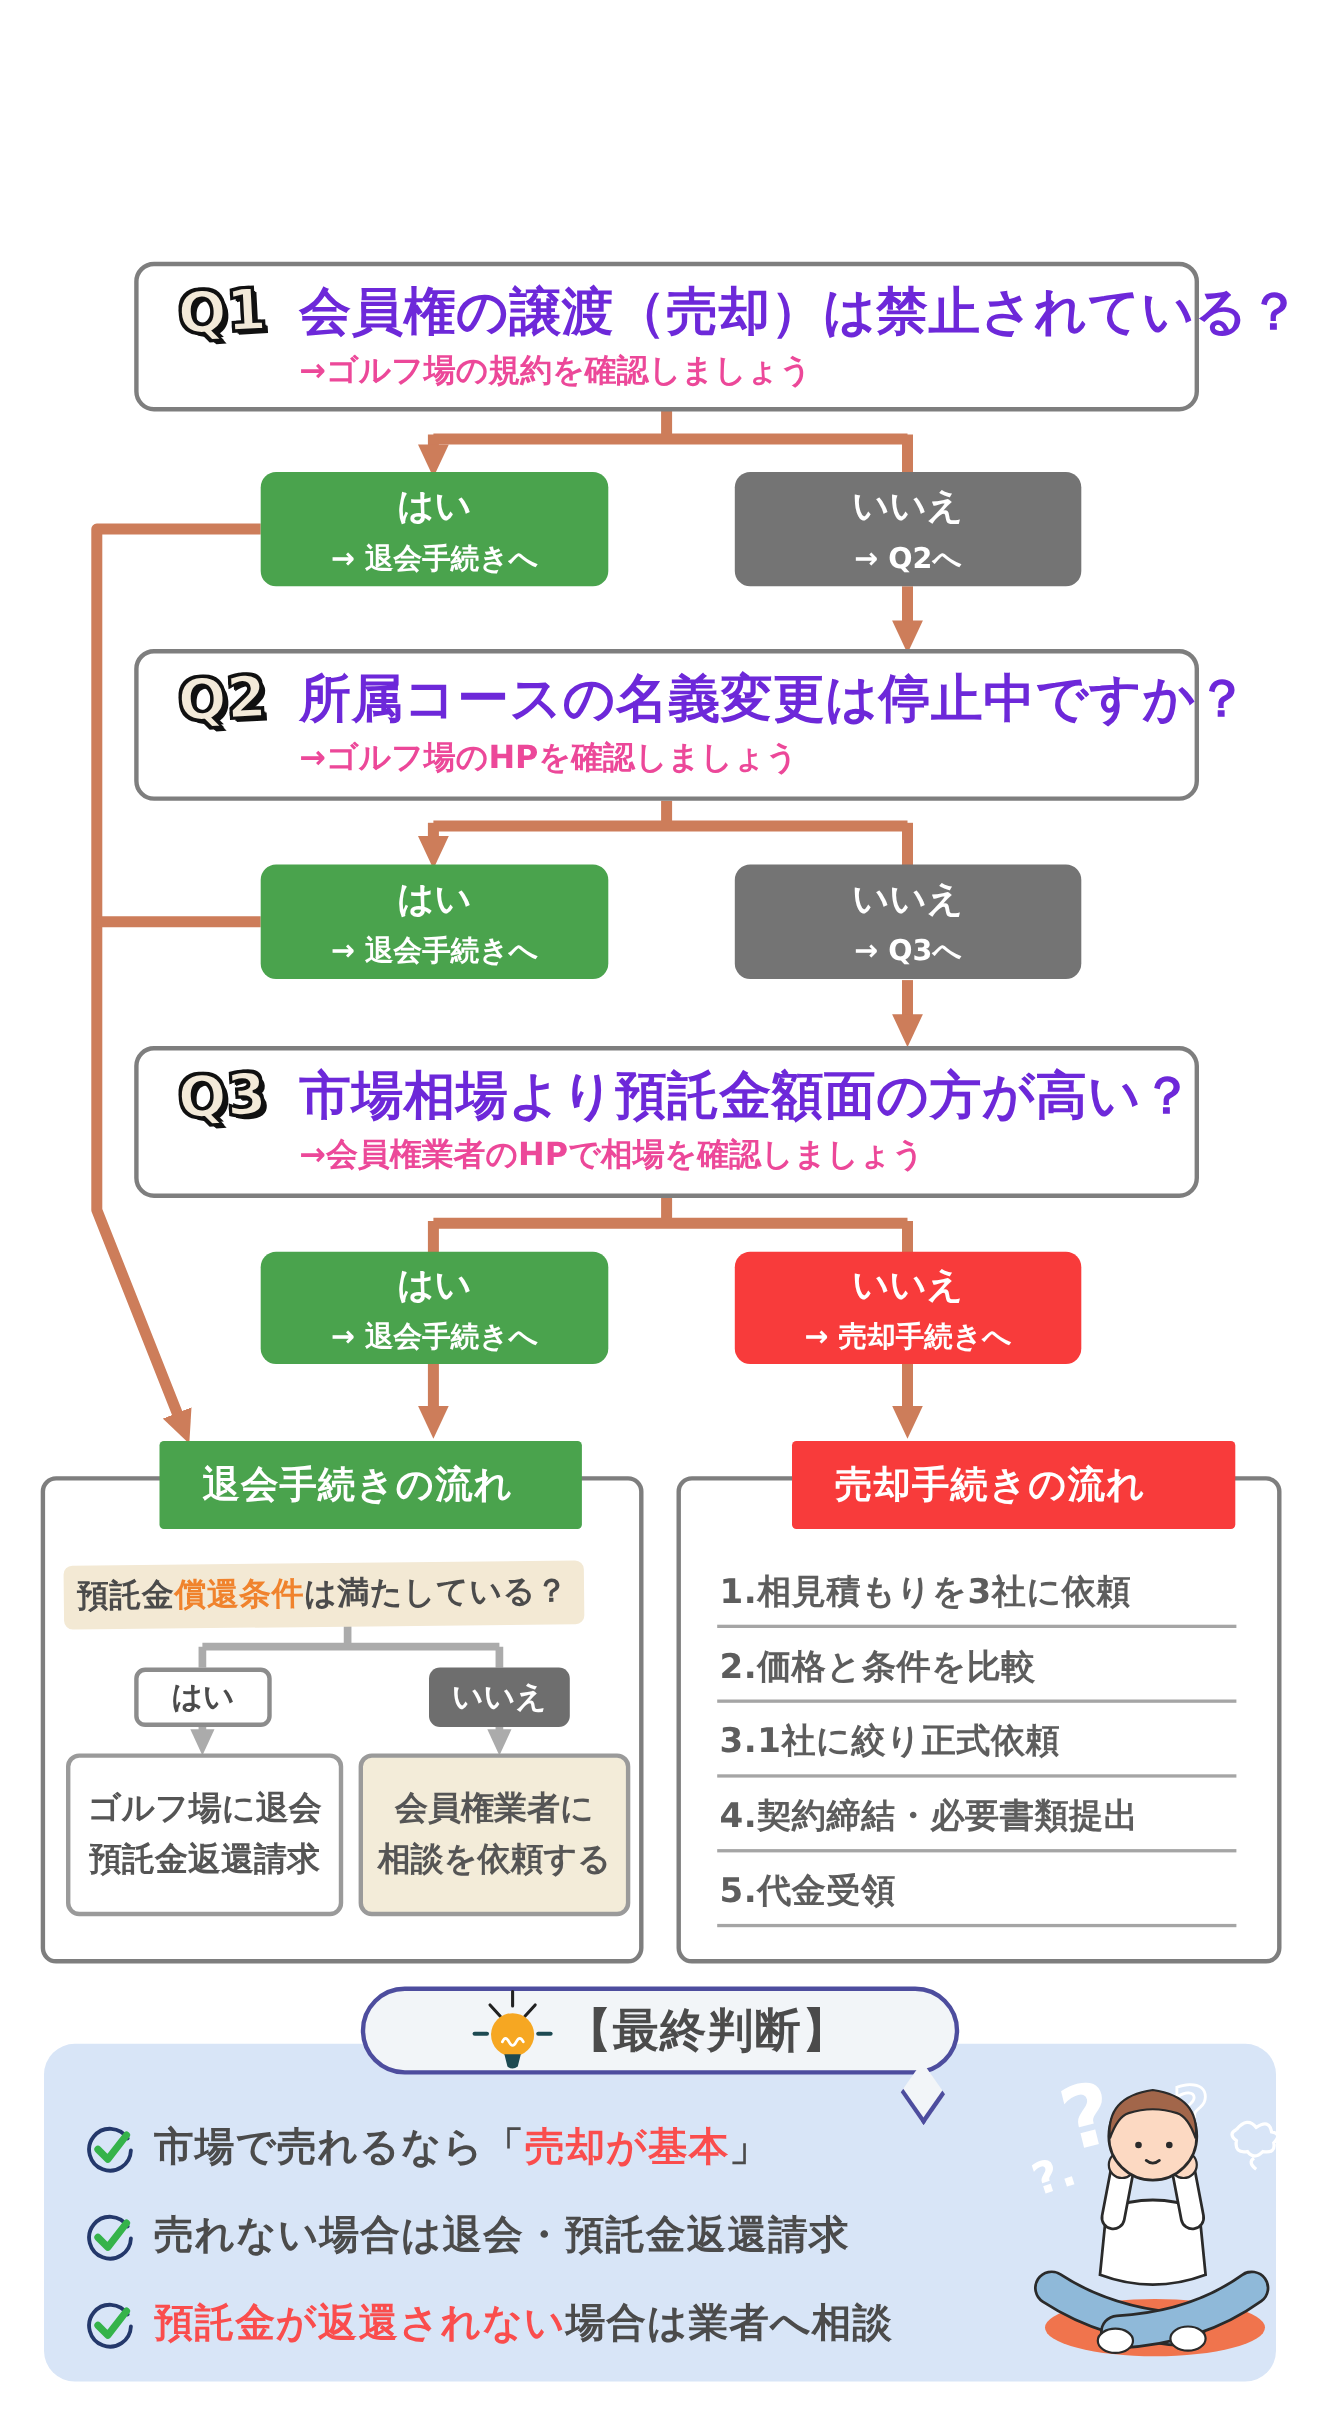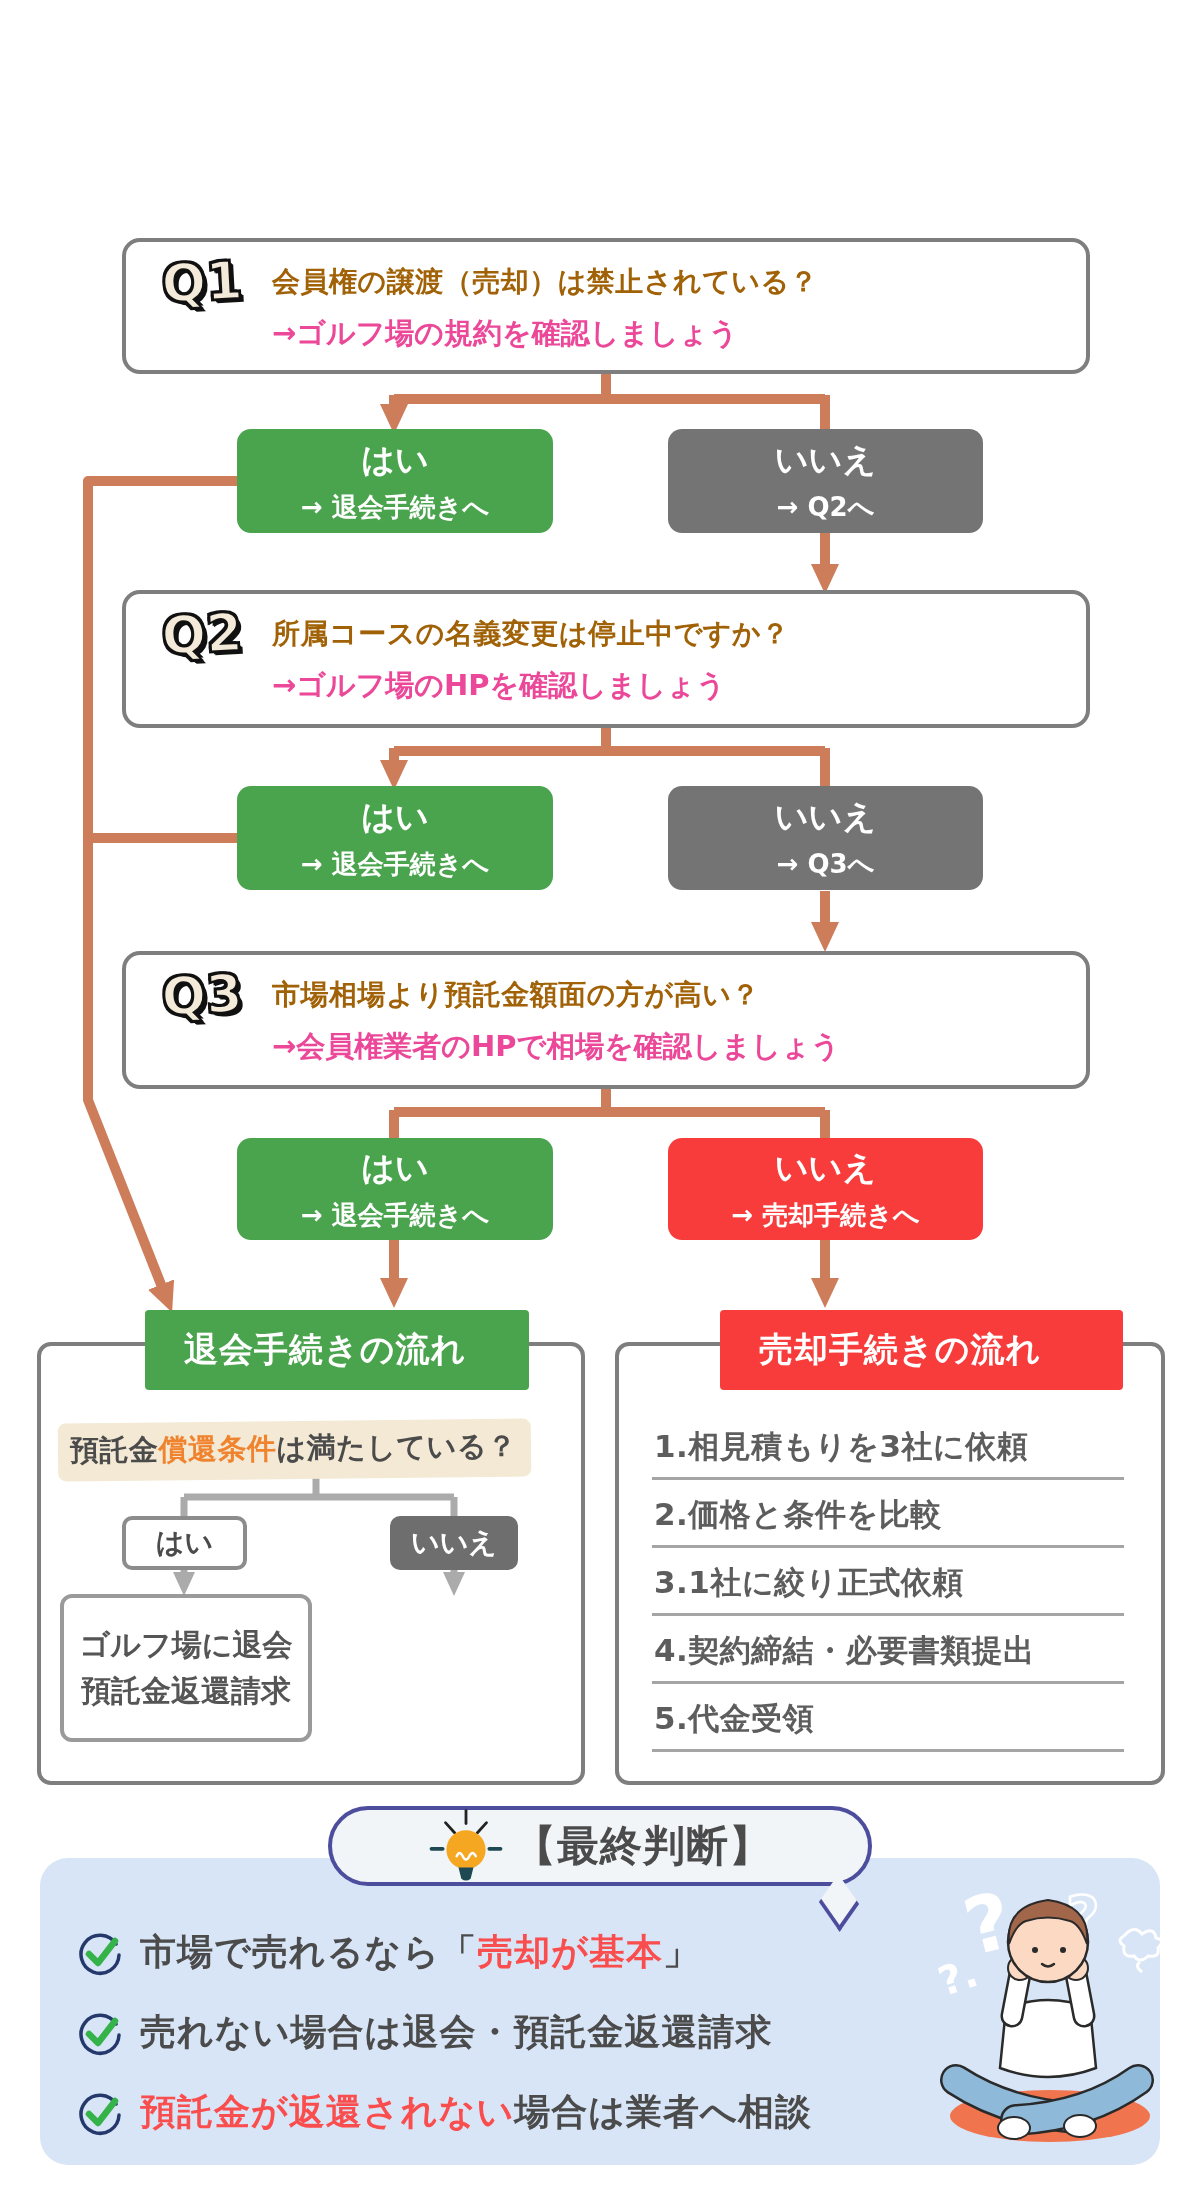--- a/index.html
+++ b/index.html
@@ -14,21 +14,21 @@
   .title-pill span{color:#fff;font-size:41px;font-weight:900;letter-spacing:2px;}
 
   
   .qbox{left:122px;width:968px;background:#fff;border:4px solid #7e7e7e;border-radius:18px;
     box-sizing:border-box;z-index:4;padding:10px 18px 8px 24px;}
   .q-row{display:flex;align-items:center;gap:18px;}
   .q-label{font-size:52px;font-weight:900;color:#f3ead9;min-width:104px;text-align:center;
     transform:rotate(-3deg);
     -webkit-text-stroke:2px #111;
     text-shadow:3px 3px 0 #111,-2px -2px 0 #111,2px -2px 0 #111,-2px 2px 0 #111,4px 4px 0 #111;}
-  .q-text{font-size:28px;font-weight:800;color:#a16207;letter-spacing:.5px;white-space:nowrap;text-align:right;}
+  .q-text{font-size:47px;font-weight:800;color:#6d28d9;letter-spacing:.5px;white-space:nowrap;text-align:right;}
   .q-hint{margin-left:122px;margin-top:2px;font-size:29px;font-weight:700;color:#ec4899;}
 
   
   .flow-box{display:flex;flex-direction:column;justify-content:center;align-items:center;
     border-radius:14px;color:#fff;z-index:4;text-align:center;}
   .flow-green{background:#4aa34d;}
   .flow-gray{background:#747474;}
   .flow-red{background:#f83b3b;}
   .flow-line1{font-size:33px;font-weight:800;}
   .flow-line2{font-size:26px;font-weight:700;margin-top:7px;text-align:center;}
@@ -184,20 +184,24 @@
     <span>はい</span>
   </div>
   <div class="abs mini-box mini-no" style="left:390px;top:1516px;width:128px;height:54px;">
     <span>いいえ</span>
   </div>
 
   <div class="abs result-box" style="left:60px;top:1594px;width:252px;height:148px;">
     <span>ゴルフ場に退会</span>
     <span>預託金返還請求</span>
   </div>
+  <div class="abs result-box result-beige" style="left:326px;top:1594px;width:247px;height:148px;">
+    <span>会員権業者に</span>
+    <span>相談を依頼する</span>
+  </div>
 
   <div class="abs steps">
     <div class="step">1.相見積もりを3社に依頼</div>
     <div class="step">2.価格と条件を比較</div>
     <div class="step">3.1社に絞り正式依頼</div>
     <div class="step">4.契約締結・必要書類提出</div>
     <div class="step">5.代金受領</div>
   </div>
 
   <div class="abs blue-panel"></div>

